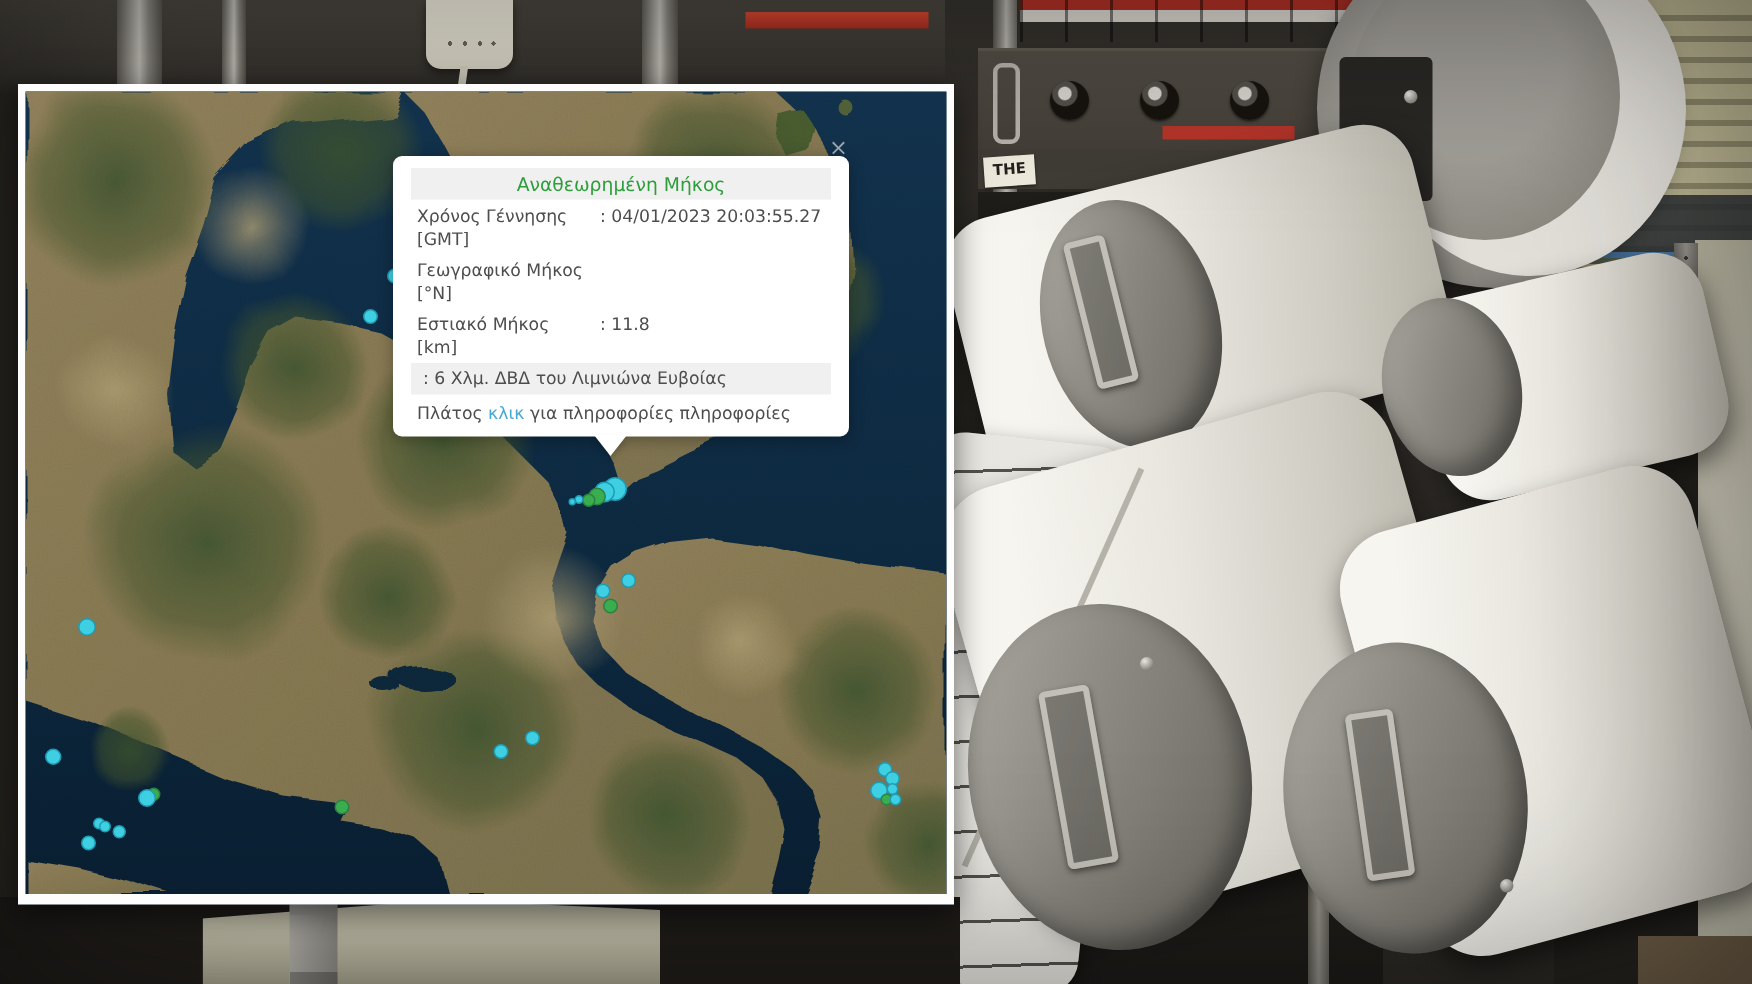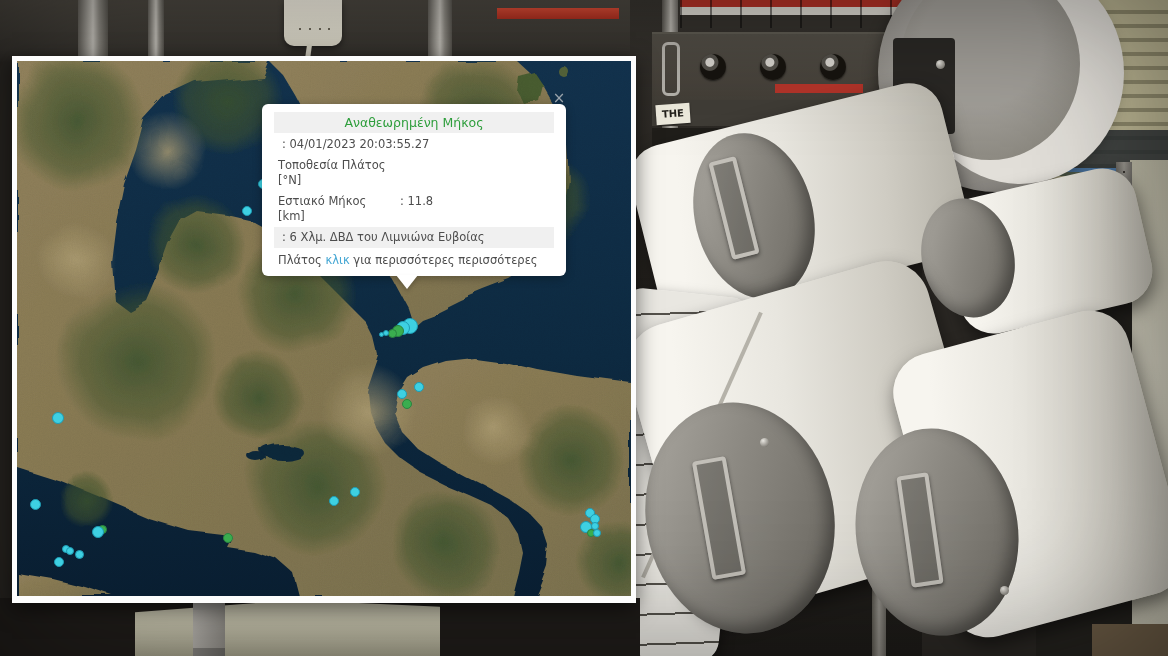--- a/index.html
+++ b/index.html
@@ -283,34 +283,35 @@
           <div class="marker" style="left: 563px; top: 460px; width: 12px; height: 12px; background: rgb(62, 208, 226); border: 1.5px solid rgb(30, 156, 180);"></div>
           <div class="marker" style="left: 574px; top: 461px; width: 8px; height: 8px; background: rgb(62, 208, 226); border: 1.5px solid rgb(30, 156, 180);"></div>
           <div class="marker" style="left: 570px; top: 468px; width: 8px; height: 8px; background: rgb(58, 173, 79); border: 1.5px solid rgb(42, 131, 64);"></div>
           <div class="marker" style="left: 576px; top: 468px; width: 8px; height: 8px; background: rgb(62, 208, 226); border: 1.5px solid rgb(30, 156, 180);"></div>
         </div>
 
       <div class="popup">
         <button class="popup-close">×</button>
         <div class="popup-title">Αναθεωρημένη Μήκος</div>
         <div class="prow">
+          <div class="plabel">Χρόνος Γέννησης [GMT]</div>
           <div class="pvalue">: 04/01/2023 20:03:55.27</div>
         </div>
         <div class="prow">
-          <div class="plabel">Τοποθεσία Πλάτος [°N]</div>
+          <div class="plabel">Γεωγραφικό Μήκος [°N]</div>
         </div>
         <div class="prow">
           <div class="plabel">Εστιακό Μήκος [km]</div>
           <div class="pvalue">: 11.8</div>
         </div>
         <div class="prow alt">
           <div class="pvalue">: 6 Χλμ. ΔΒΔ του Λιμνιώνα Ευβοίας</div>
         </div>
         <div class="popup-footer">
-          <span>Πλάτος </span><span class="popup-link">κλικ</span><span> για περισσότερες περισσότερες</span>
+          <span>Πλάτος </span><span class="popup-link">κλικ</span><span> για πληροφορίες πληροφορίες</span>
         </div>
         <div class="tail"></div>
       </div>
     </div>
   </div>
 
   <div class="abs vignette"></div>
 </div>
 
 </body></html>

